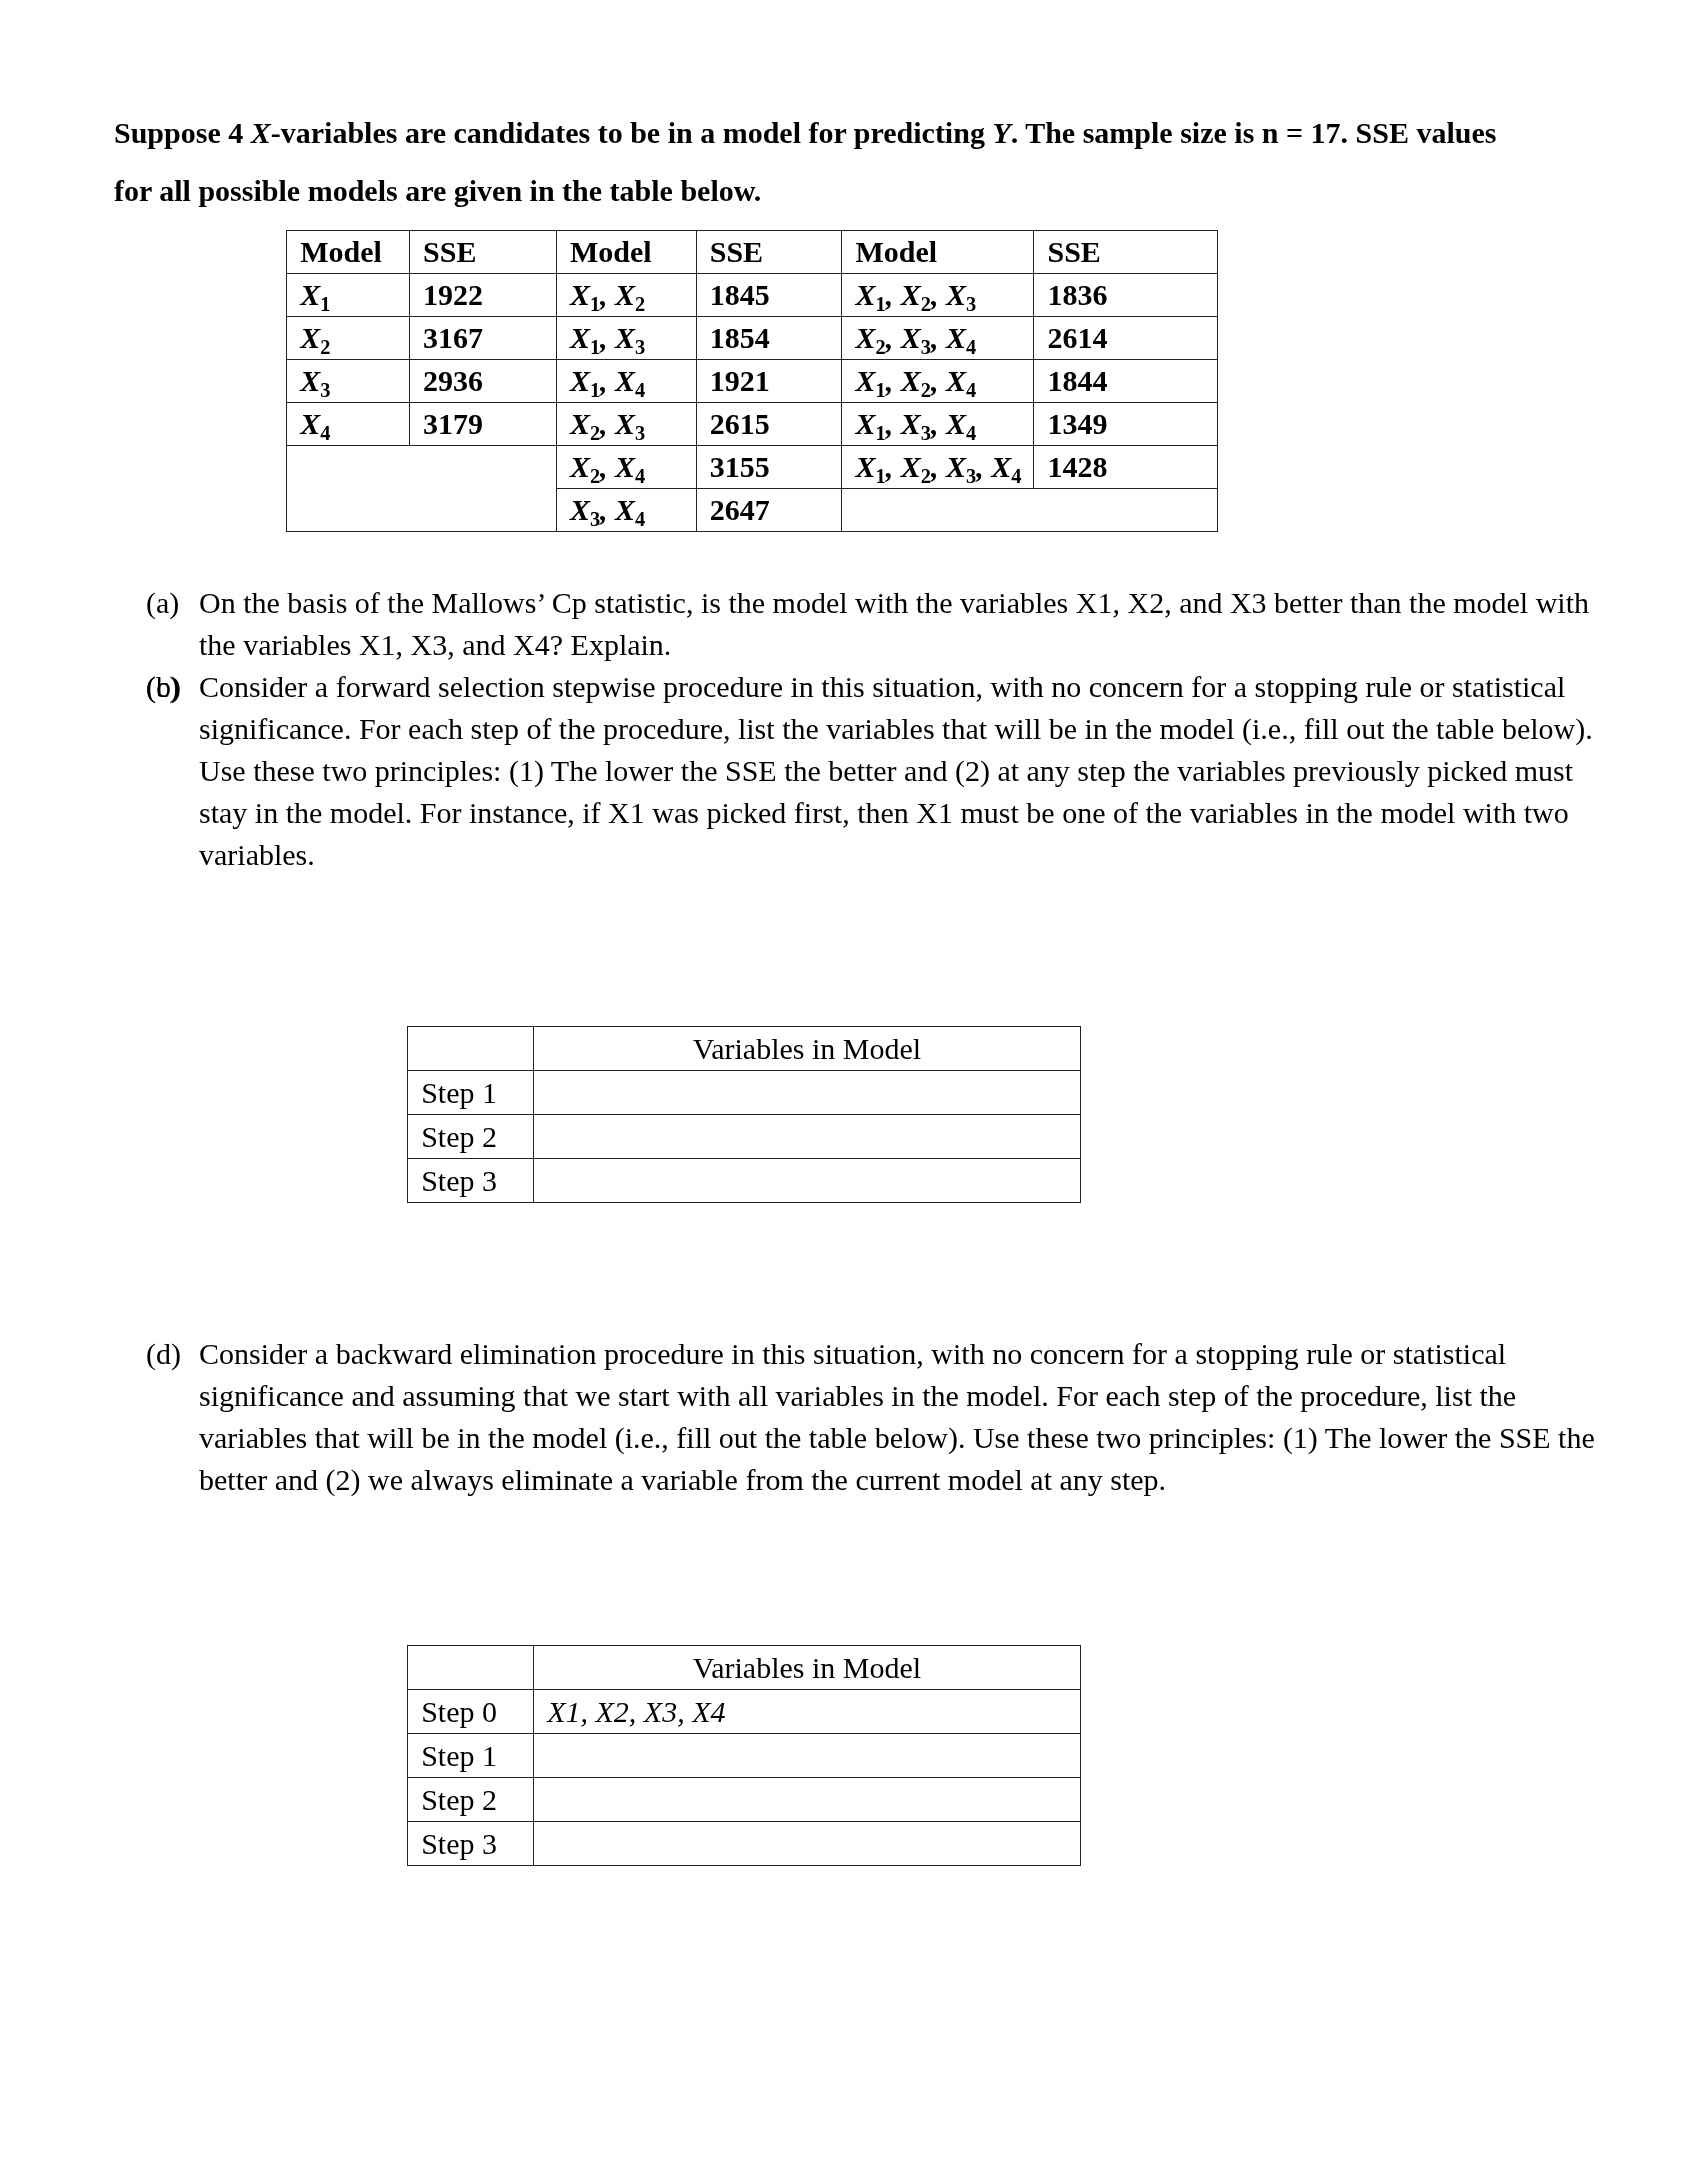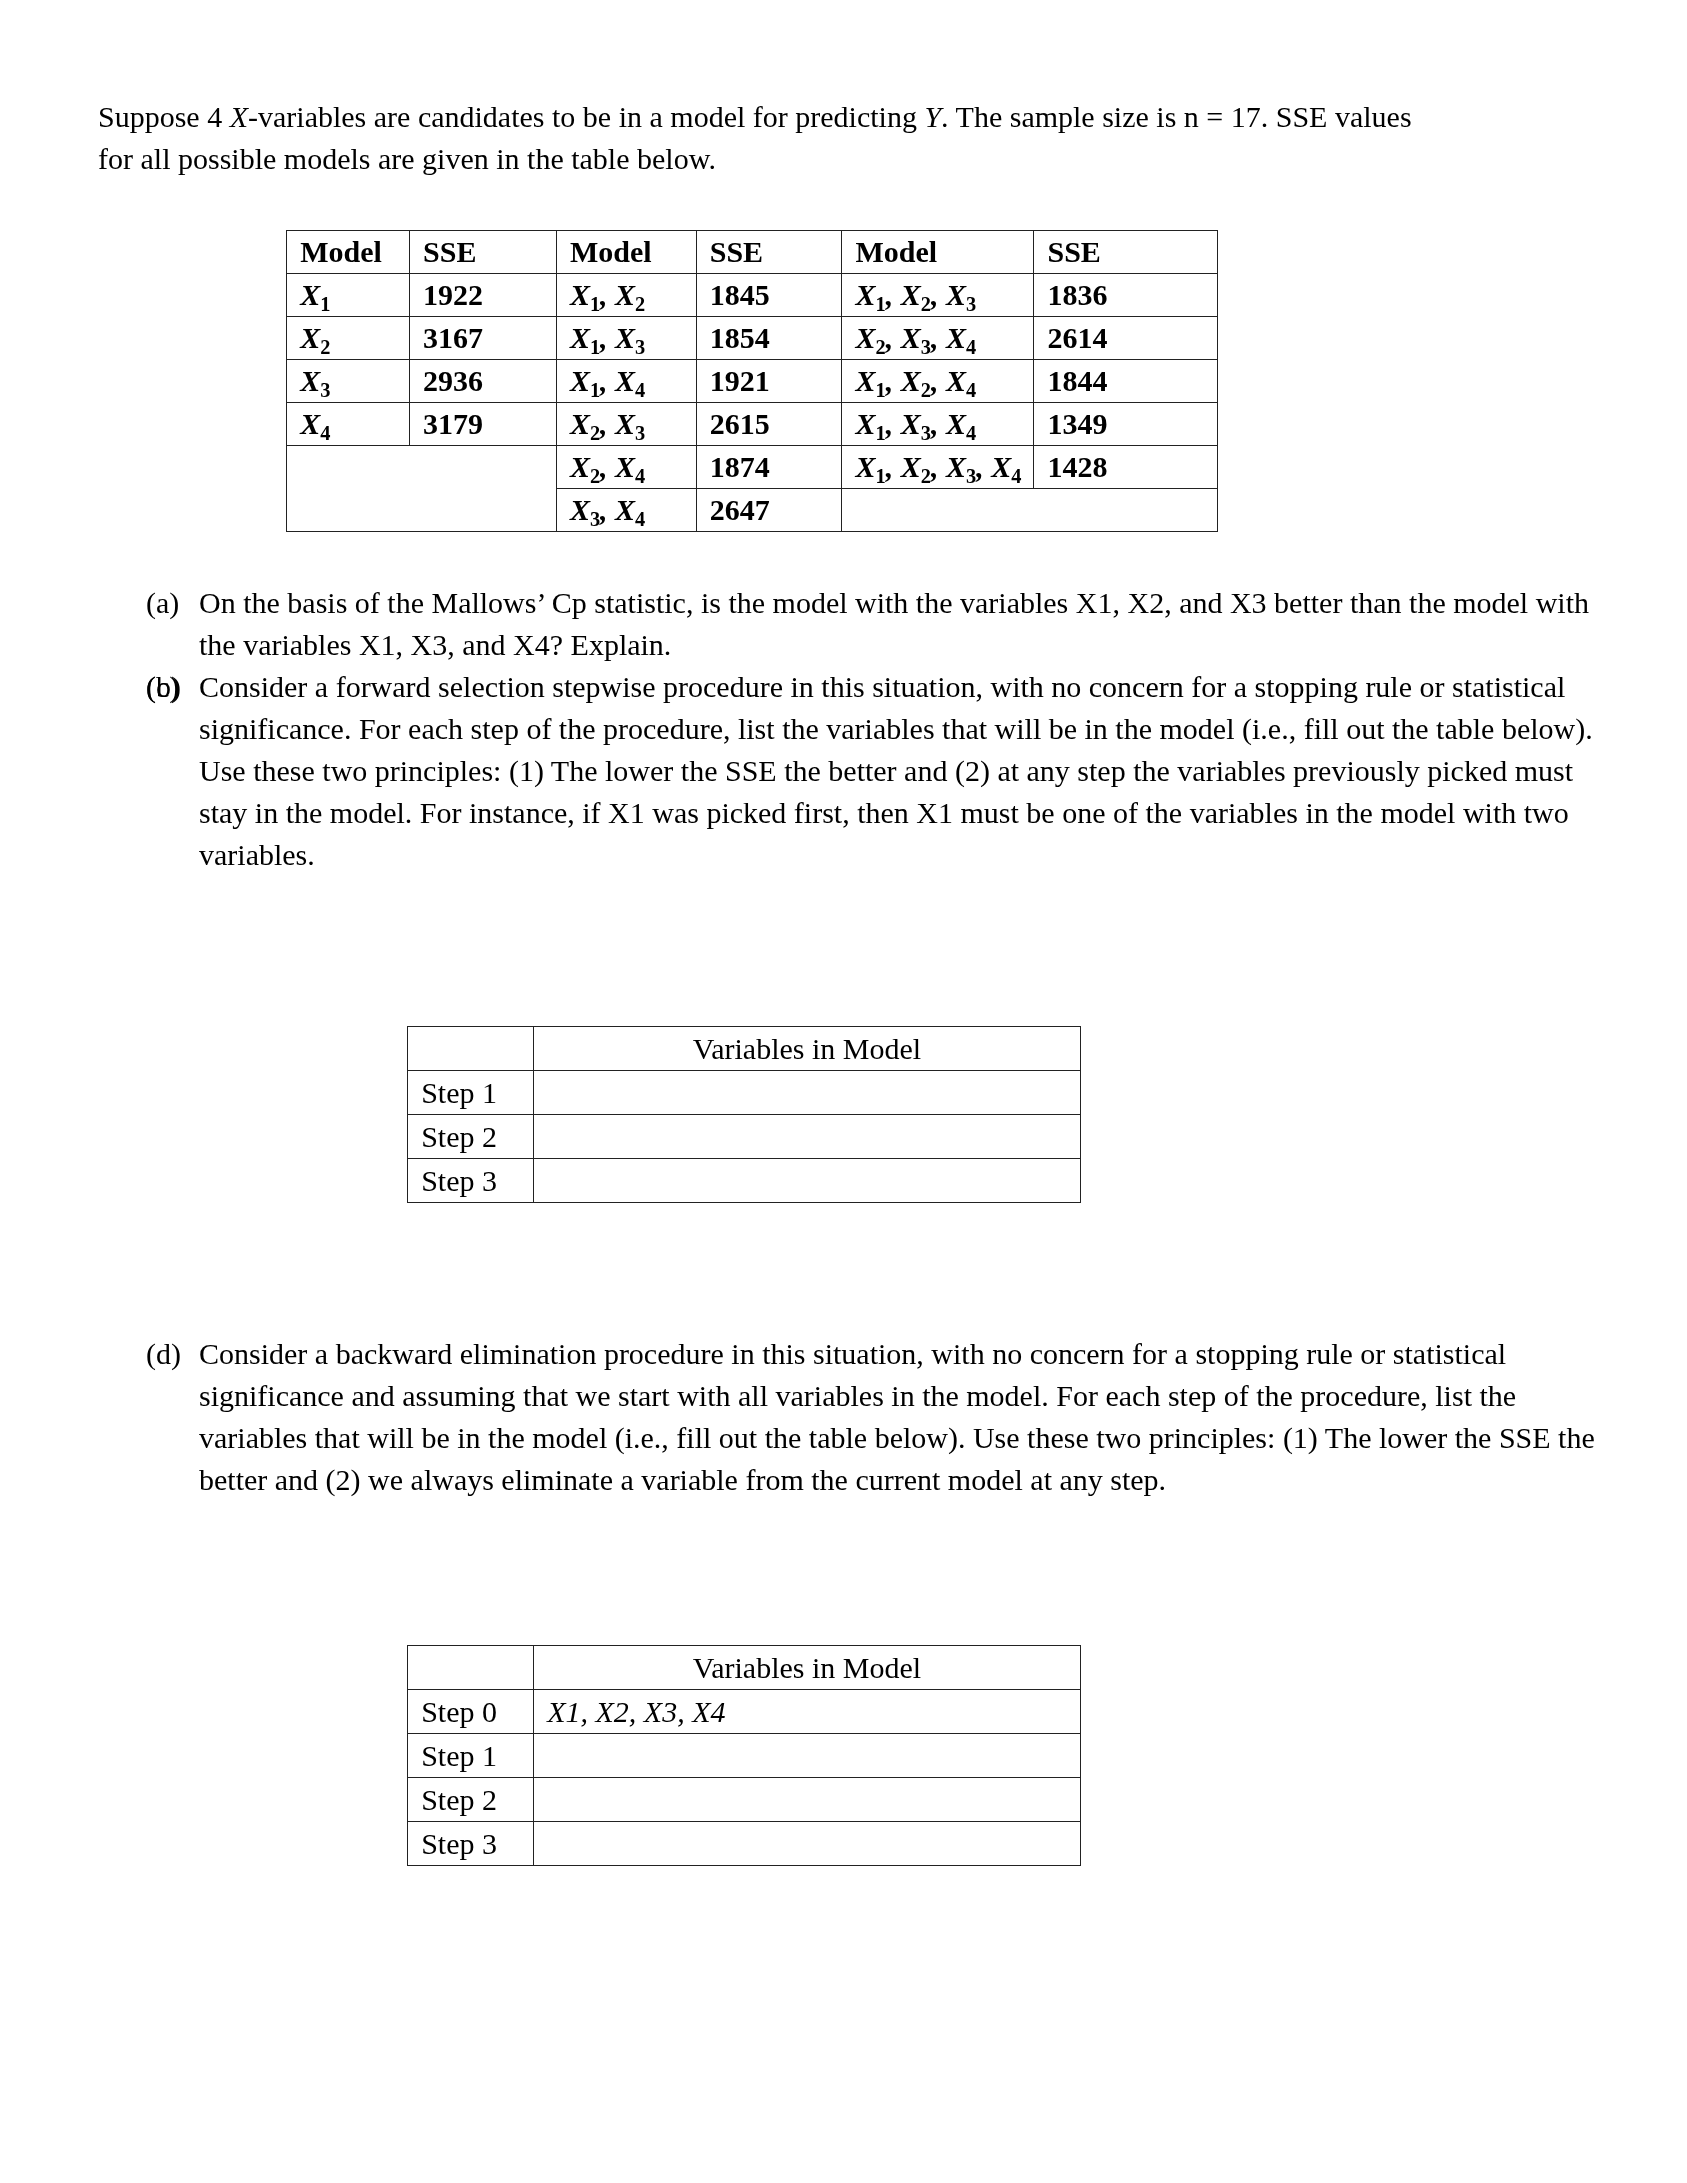--- a/index.html
+++ b/index.html
@@ -2,21 +2,21 @@
 <html style="font-size:10.6px"><head>
 <meta charset="utf-8">
 <style>
   html, body { margin: 0; padding: 0; background: #ffffff; }
   body {
     width: 1687px; height: 2183px; position: relative; overflow: hidden;
     font-family: "Liberation Serif", "DejaVu Serif", serif;
     color: #000; font-size: 30px; line-height: 42px;
   }
   .intro { position: absolute; left: 98px; top: 96px; width: 1495px; }
-  .intro p { margin: 0; }
+  .intro p { margin: 16px; font-weight: bold; }
   i, .var { font-style: italic; }
   sub { font-size: 0.68em; vertical-align: -0.28em; line-height: 0; font-style: normal; }
 
   table { border-collapse: collapse; position: absolute; }
   td { border: 1.7px solid #222; padding: 0 0 0 13.2px; height: 42px; vertical-align: middle; white-space: nowrap; }
 
   #sse-table { left: 286px; top: 230px; width: 932px; }
   #sse-table td { height: 42px; font-weight: bold; }
   #sse-table col.c1 { width: 123px; }
   #sse-table col.c2 { width: 147px; }
@@ -93,21 +93,21 @@
     <td class="var">X<sub>4</sub></td>
     <td>3179</td>
     <td class="var">X<sub>2</sub>, X<sub>3</sub></td>
     <td>2615</td>
     <td class="var">X<sub>1</sub>, X<sub>3</sub>, X<sub>4</sub></td>
     <td>1349</td>
   </tr>
   <tr>
     <td colspan="2" rowspan="2"></td>
     <td class="var">X<sub>2</sub>, X<sub>4</sub></td>
-    <td>1874</td>
+    <td>3155</td>
     <td class="var">X<sub>1</sub>, X<sub>2</sub>, X<sub>3</sub>, X<sub>4</sub></td>
     <td>1428</td>
   </tr>
   <tr>
     <td class="var">X<sub>3</sub>, X<sub>4</sub></td>
     <td>2647</td>
     <td colspan="2"></td>
   </tr>
 </tbody>
   </table>

